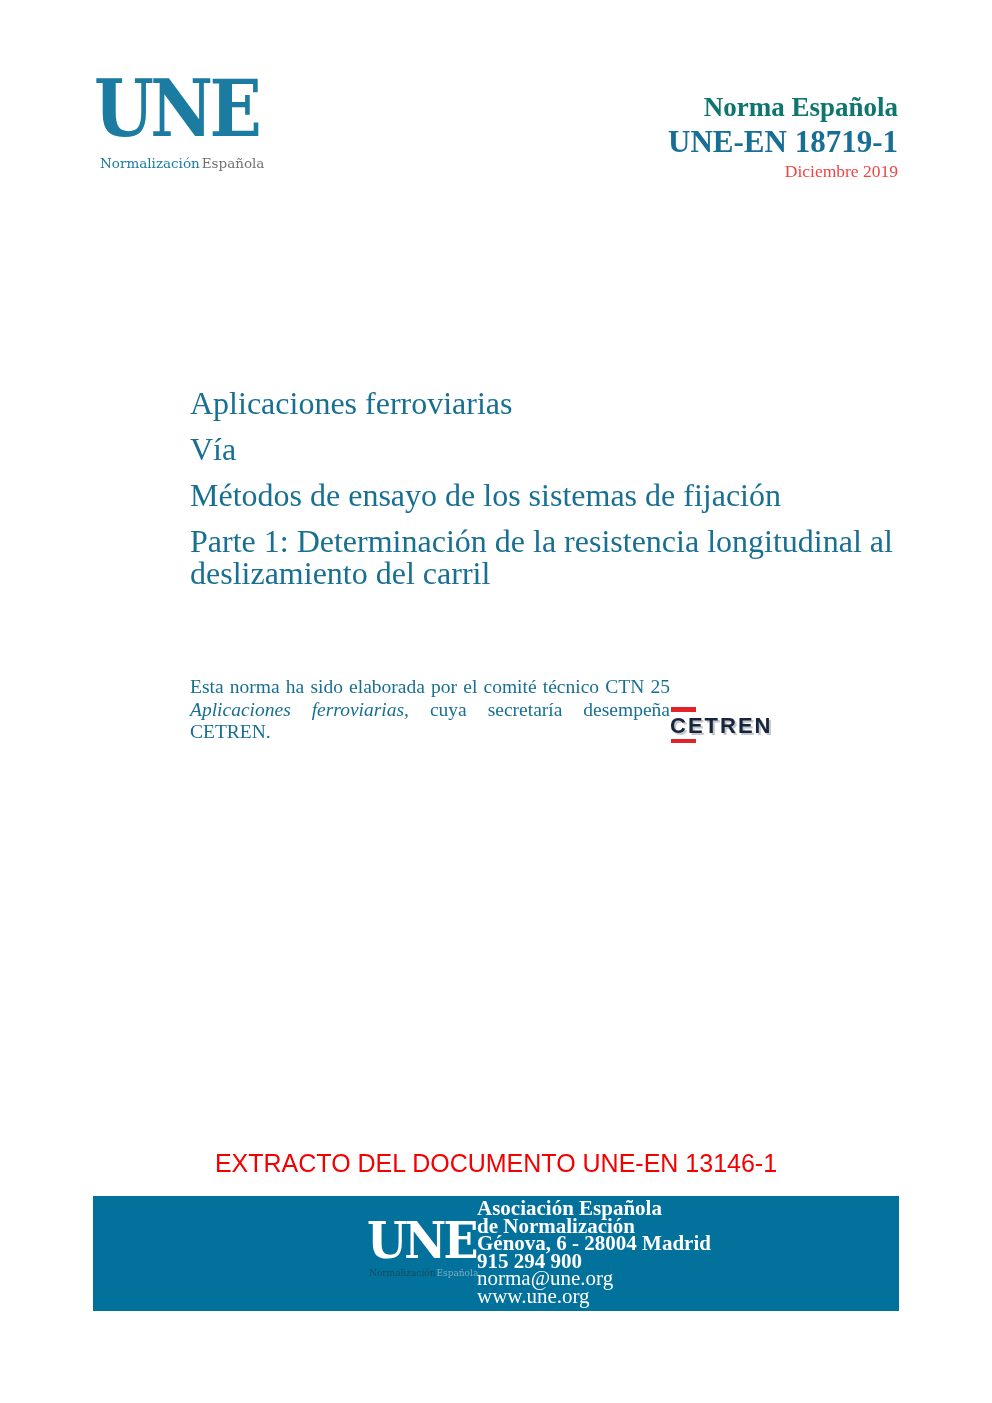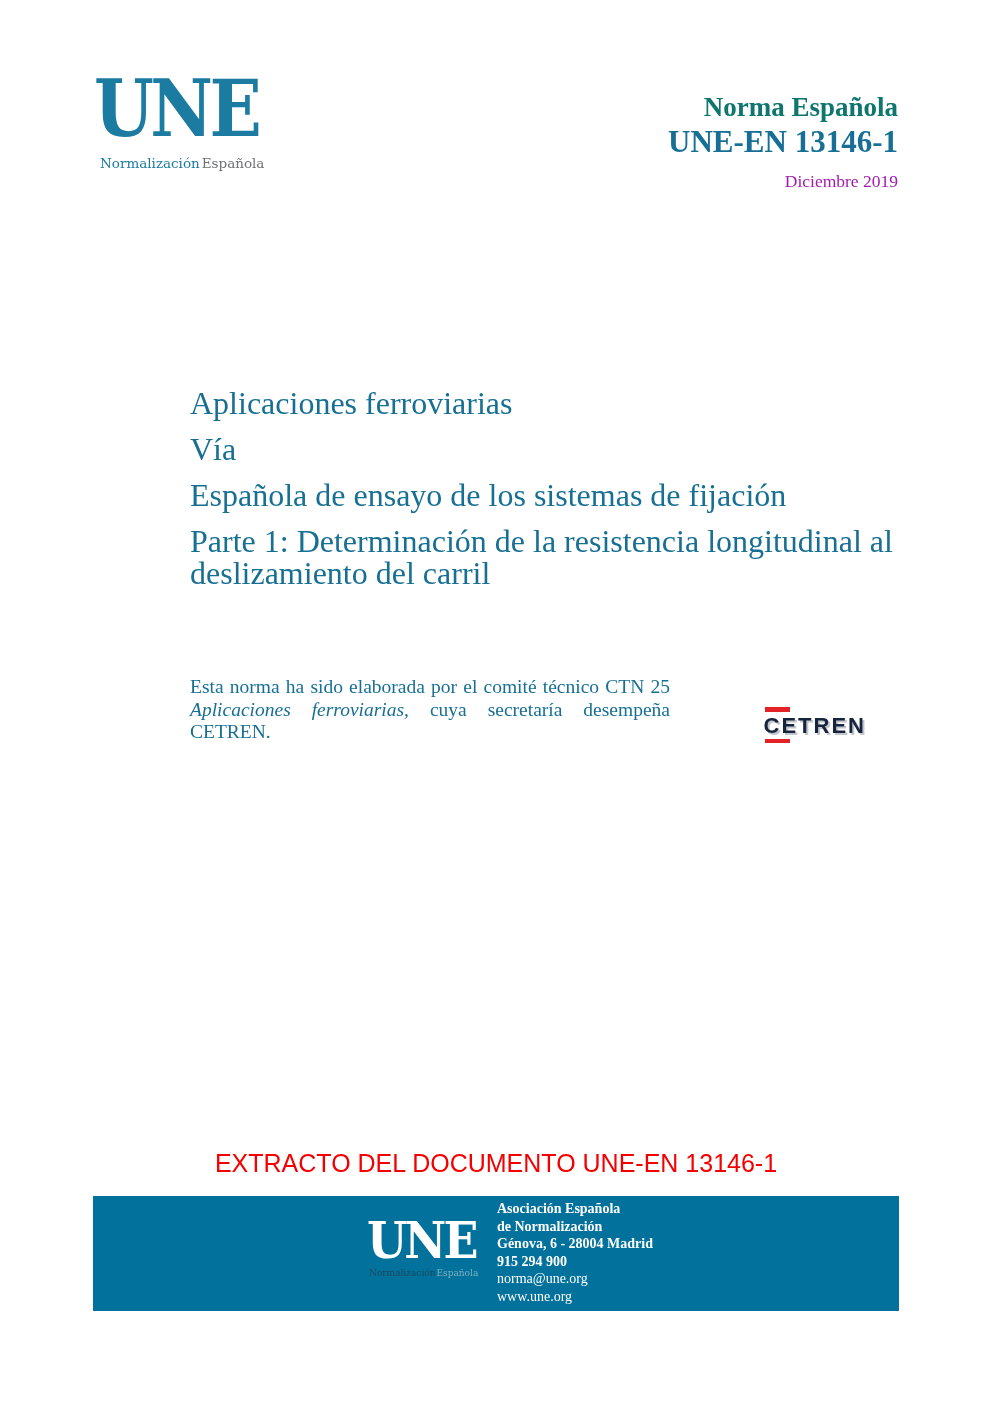--- a/index.html
+++ b/index.html
@@ -17,28 +17,28 @@
     transform:scaleX(0.88); transform-origin:left top; white-space:nowrap;
   }
   .une-caption { margin-top:7px; margin-left:6px; font-family:"DejaVu Serif", serif; font-size:13.5px; white-space:nowrap; }
   .une-caption .cap1 { color:#1b7ba1; }
   .une-caption .cap2 { color:#6f7073; margin-left:2px; }
 
   
   .header-right { position:absolute; top:92px; right:94px; text-align:right; }
   .doc-type   { font-size:27px; font-weight:bold; color:#0f766e; line-height:30px; }
   .doc-number { font-size:31px; font-weight:bold; color:#186f96; line-height:36px; margin-top:2px; }
-  .doc-date   { font-size:17.5px; color:#a21caf; line-height:22px; margin-top:10px; }
+  .doc-date   { font-size:17.5px; color:#ef4444; line-height:22px; margin-top:0; }
 
   
   .title-block { position:absolute; left:190px; top:387px; width:710px; color:#176f93; }
   .title-line  { font-size:32px; line-height:32px; margin-bottom:14px; }
 
   
-  .committee-row { position:absolute; left:190px; top:676px; width:710px; display:flex; justify-content:space-between; align-items:flex-start; }
+  .committee-row { position:absolute; left:190px; top:676px; width:710px; display:flex; align-items:flex-start; }
   .committee-text { width:480px; font-size:19.5px; line-height:22.5px; text-align:justify; color:#176f93; }
   .committee-text i { font-style:italic; }
 
   .cetren-logo { margin-top:31px; margin-right:34px; }
   .cetren-bar  { width:25px; height:4.5px; background:#e32228; margin-left:1px; }
   .cetren-word {
     font-family:"Liberation Sans", sans-serif; font-weight:bold;
     font-size:22px; line-height:23px; letter-spacing:2px; color:#16243c;
     text-shadow:2px 2px 0 #c3c6cc; margin:2px 0; white-space:nowrap;
   }
@@ -55,44 +55,44 @@
   .footer-logo { position:absolute; left:274px; top:19px; }
   .footer-une-word {
     font-family:"DejaVu Serif", serif; font-weight:bold;
     font-size:51px; line-height:1; color:#ffffff; letter-spacing:-3px;
     transform:scaleX(0.9); transform-origin:left top; white-space:nowrap;
   }
   .footer-une-caption { margin-top:2px; margin-left:2px; font-family:"DejaVu Serif", serif; font-size:9px; white-space:nowrap; }
   .footer-une-caption .cap1 { color:#1a4a60; }
   .footer-une-caption .cap2 { color:#7fb0c2; margin-left:1px; }
 
-  .footer-address { position:absolute; left:404px; top:4px; color:#ffffff; font-size:14px; line-height:17.5px; }
+  .footer-address { position:absolute; left:384px; top:4px; color:#ffffff; font-size:21px; line-height:17.5px; }
   .footer-address .addr-line { white-space:nowrap; }
   .footer-address .bold { font-weight:bold; }
 </style>
 </head>
 <body>
 
 <div class="page">
 
   <div class="une-logo">
     <div class="une-word">UNE</div>
     <div class="une-caption"><span class="cap1">Normalización</span><span class="cap2">Española</span></div>
   </div>
 
   <div class="header-right">
     <div class="doc-type">Norma Española</div>
-    <div class="doc-number">UNE-EN 13146-1</div>
+    <div class="doc-number">UNE-EN 18719-1</div>
     <div class="doc-date">Diciembre 2019</div>
   </div>
 
   <div class="title-block">
     <div class="title-line">Aplicaciones ferroviarias</div>
     <div class="title-line">Vía</div>
-    <div class="title-line">Española de ensayo de los sistemas de fijación</div>
+    <div class="title-line">Métodos de ensayo de los sistemas de fijación</div>
     <div class="title-line">Parte 1: Determinación de la resistencia longitudinal al deslizamiento del carril</div>
   </div>
 
   <div class="committee-row">
     <p class="committee-text" style="margin:0;"><span>Esta norma ha sido elaborada por el comité técnico CTN 25 </span><i>Aplicaciones ferroviarias,</i><span> cuya secretaría desempeña CETREN.</span></p>
     <div class="cetren-logo">
       <div class="cetren-bar"></div>
       <div class="cetren-word">CETREN</div>
       <div class="cetren-bar"></div>
     </div>

